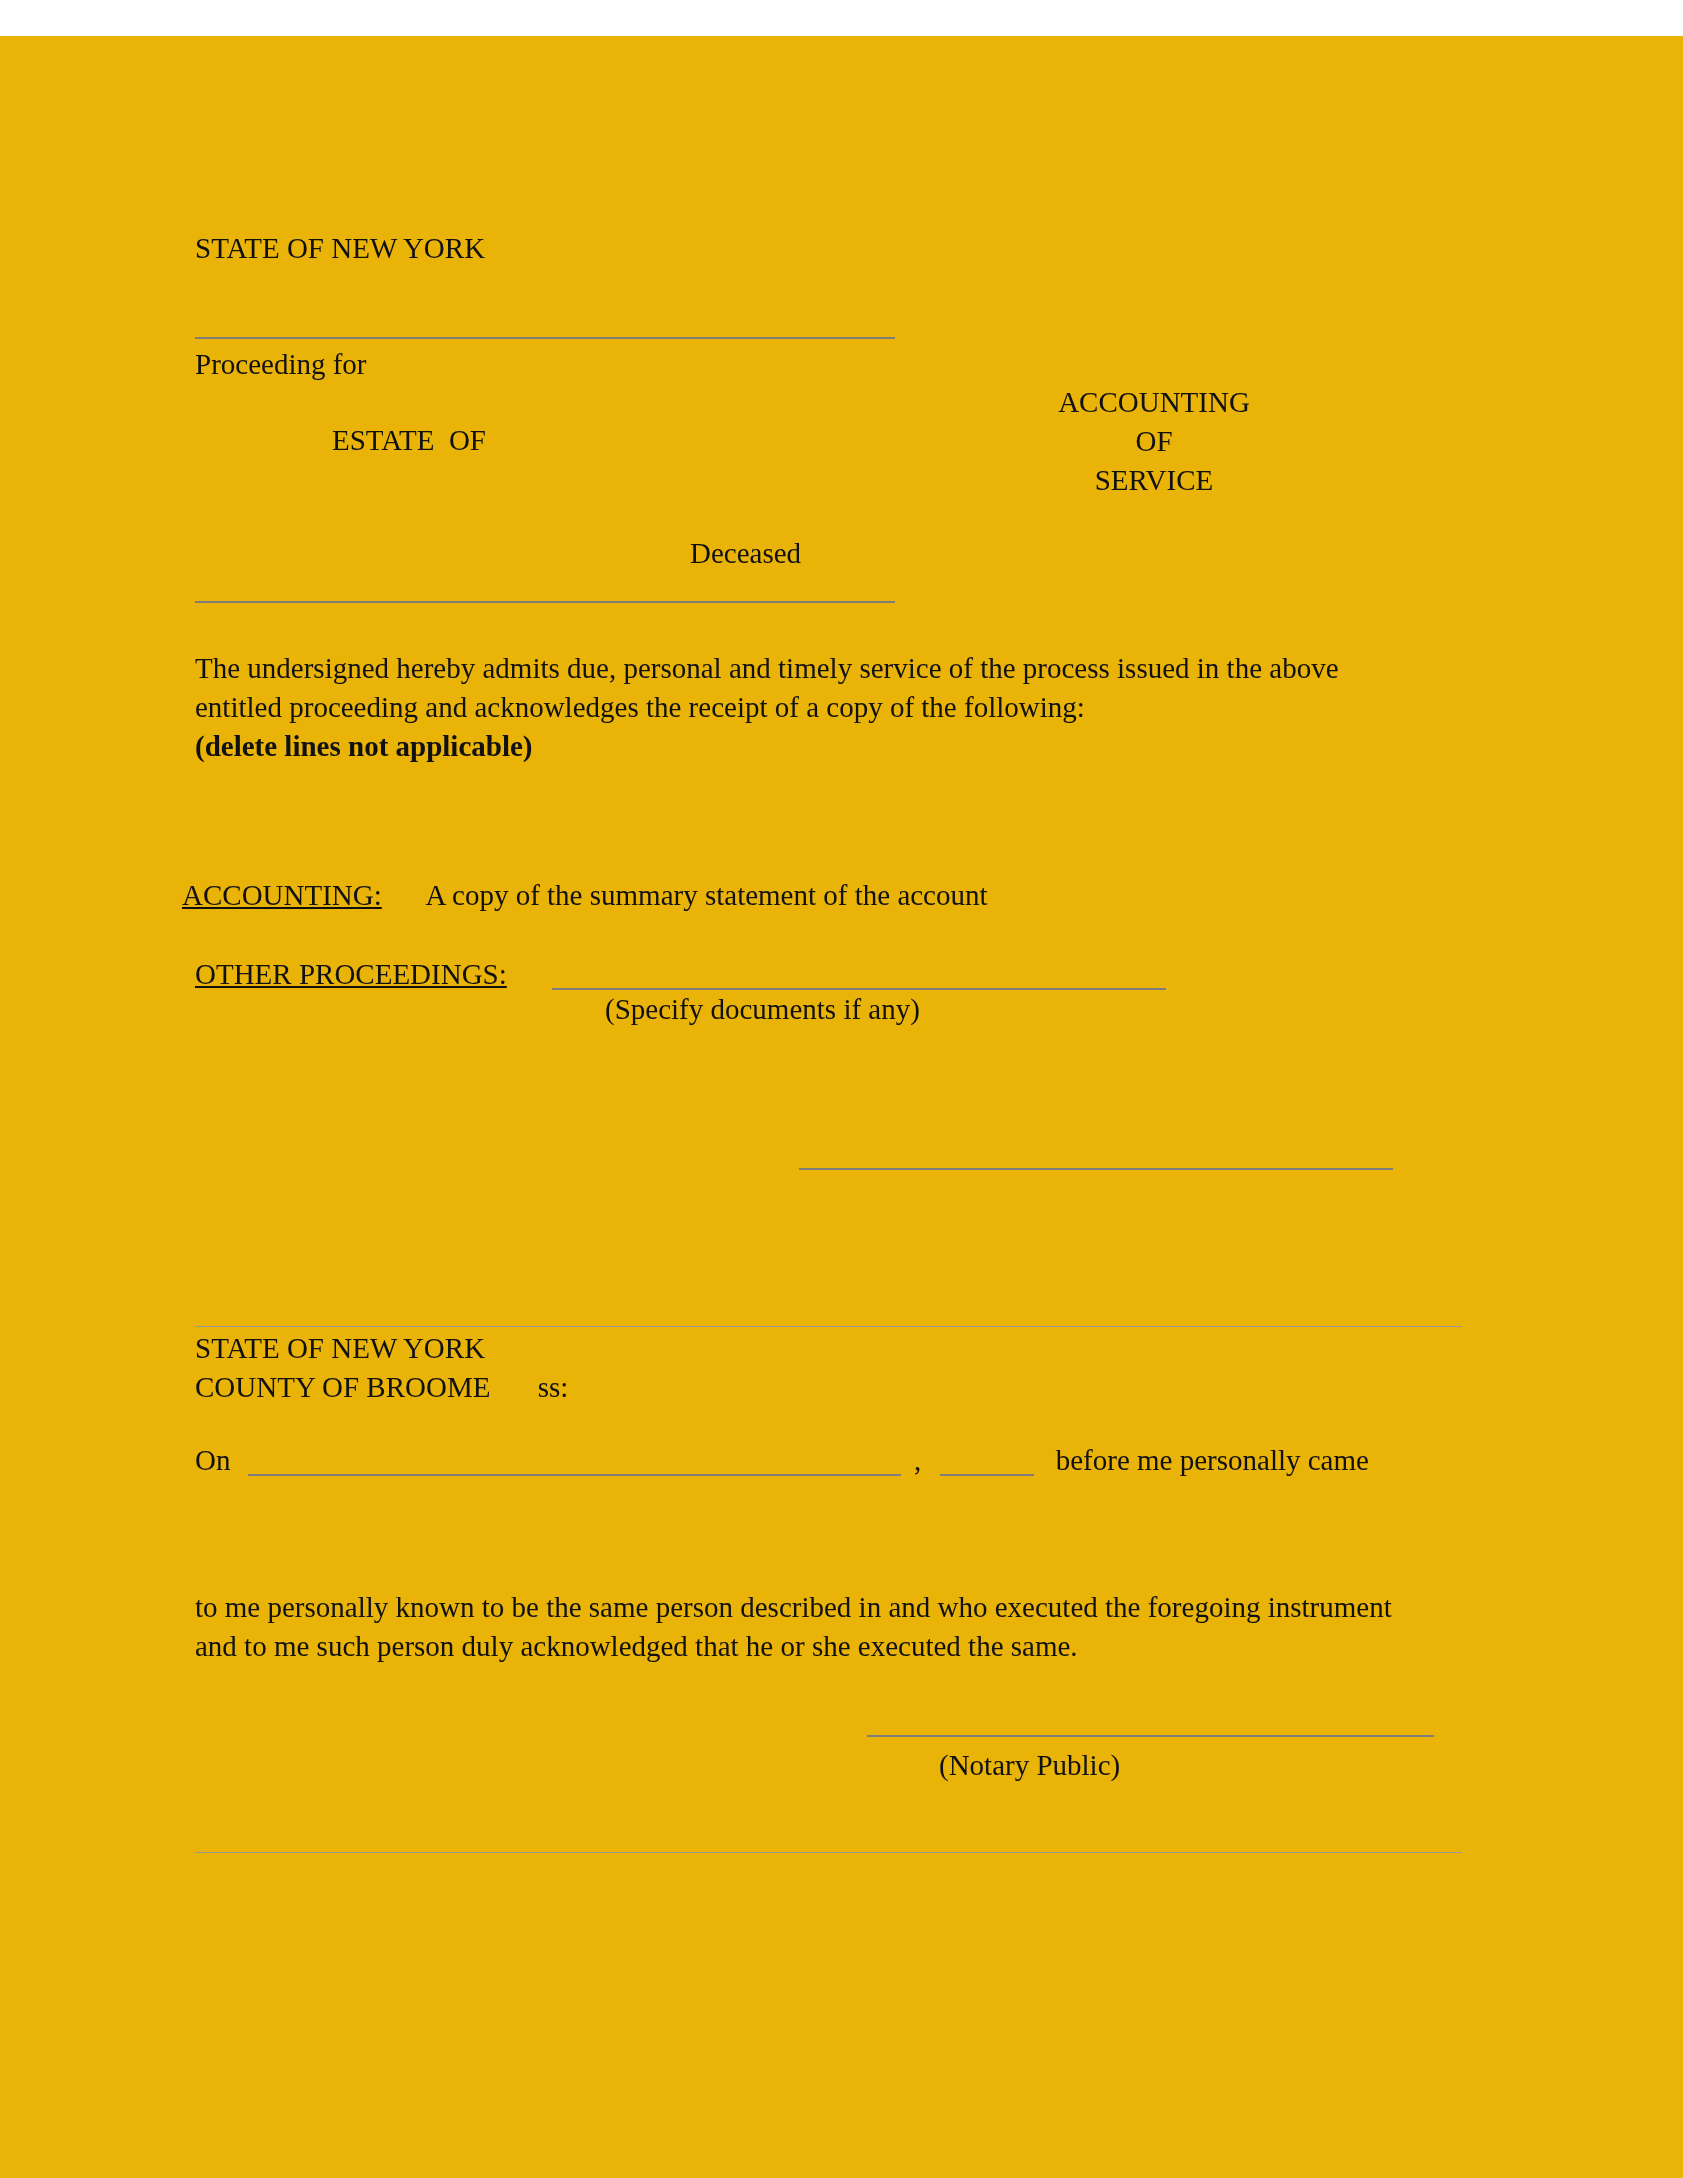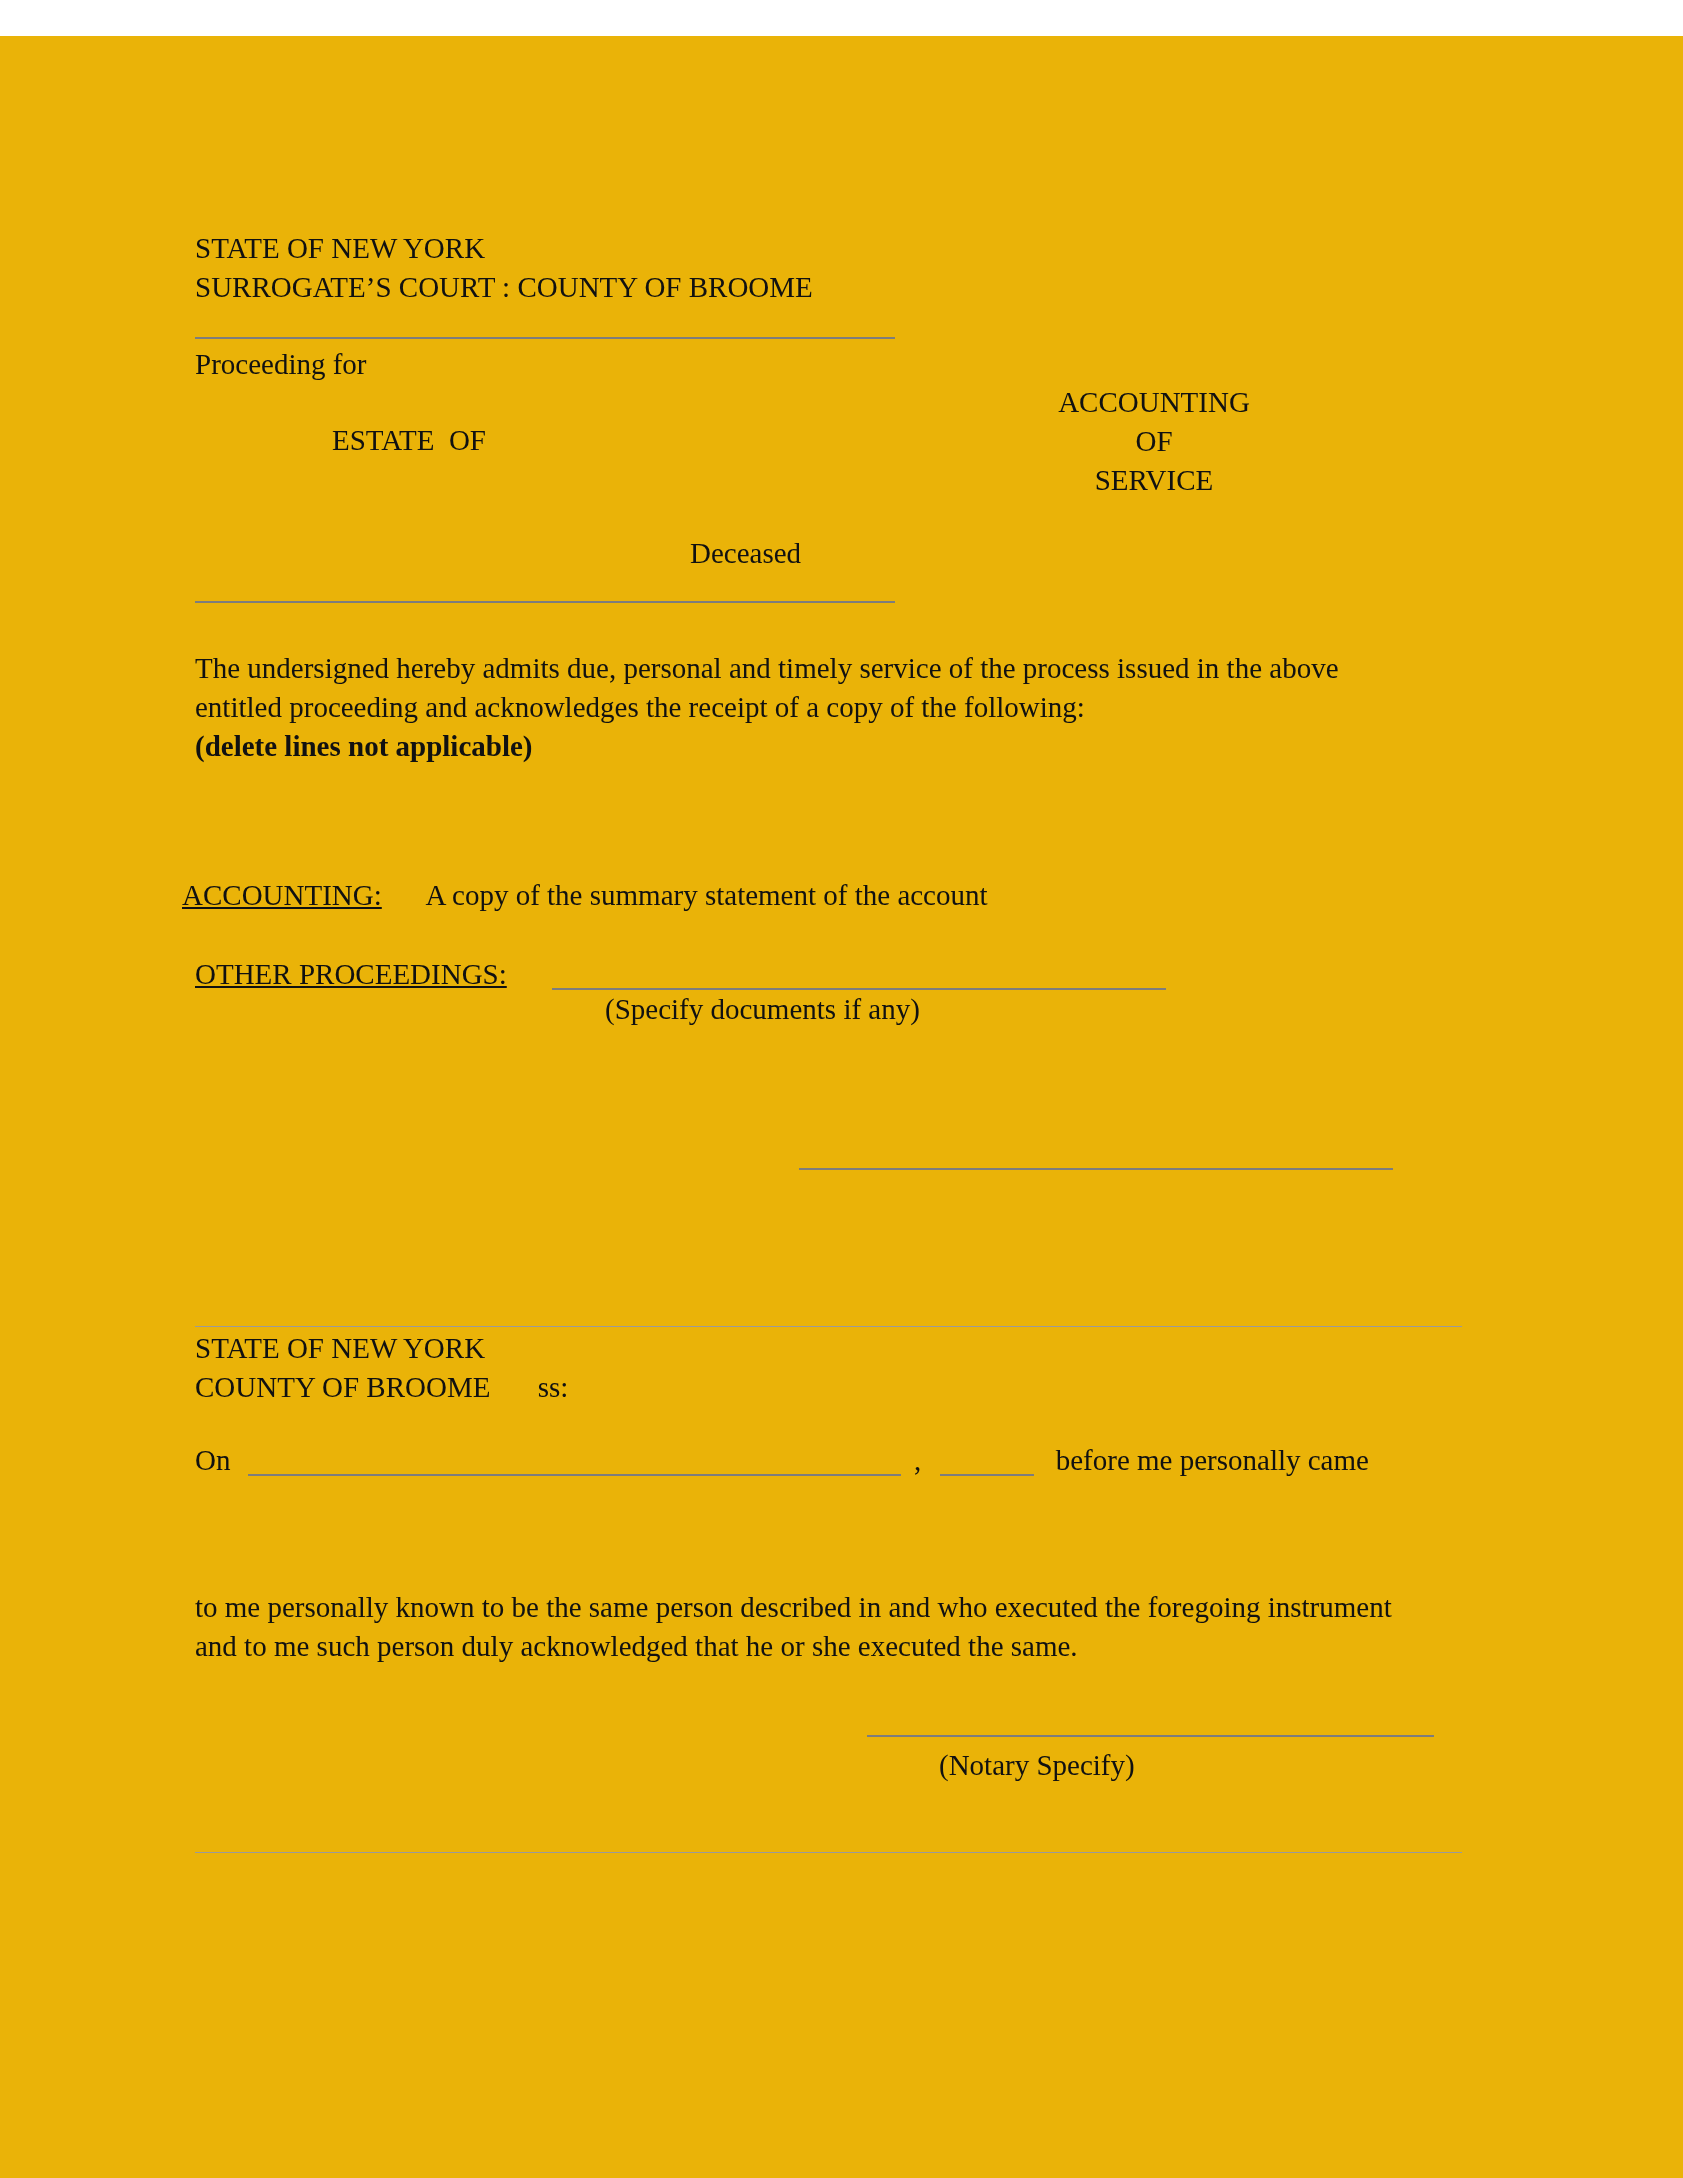--- a/index.html
+++ b/index.html
@@ -40,21 +40,20 @@
   .center { text-align: center; }
   .pre { white-space: pre; }
 </style>
 </head>
 <body>
 
 <div class="page">
 
   <div class="abs" style="left:195px; top:193px;">
     <div>STATE OF NEW YORK</div>
-    <div>SURROGATE’S COURT : COUNTY OF BROOME</div>
   </div>
 
   <div class="rule" style="left:195px; top:301px; width:700px;"></div>
 
   <div class="abs" style="left:195px; top:309px;">Proceeding for</div>
 
   <div class="abs center" style="left:956px; top:347px; width:396px;">
     <div>ACCOUNTING</div>
     <div>OF</div>
     <div>SERVICE</div>
@@ -101,18 +100,18 @@
     <span class="blank" style="width:653px; margin-left:10px;"></span>
     <span style="margin-left:6px;">,</span>
     <span class="blank" style="width:94px; margin-left:12px; margin-right:14px;"></span>
     <span>before me personally came</span>
   </div>
 
   <div class="abs" style="left:195px; top:1552px; width:1218px;">to me personally known to be the same person described in and who executed the foregoing instrument and to me such person duly acknowledged that he or she executed the same.</div>
 
   <div class="rule" style="left:867px; top:1699px; width:567px;"></div>
 
-  <div class="abs" style="left:939px; top:1710px;">(Notary Specify)</div>
+  <div class="abs" style="left:939px; top:1710px;">(Notary Public)</div>
 
   <div class="rule-thin" style="left:195px; top:1816px; width:1267px;"></div>
 
 </div>
 
 
 </body></html>

